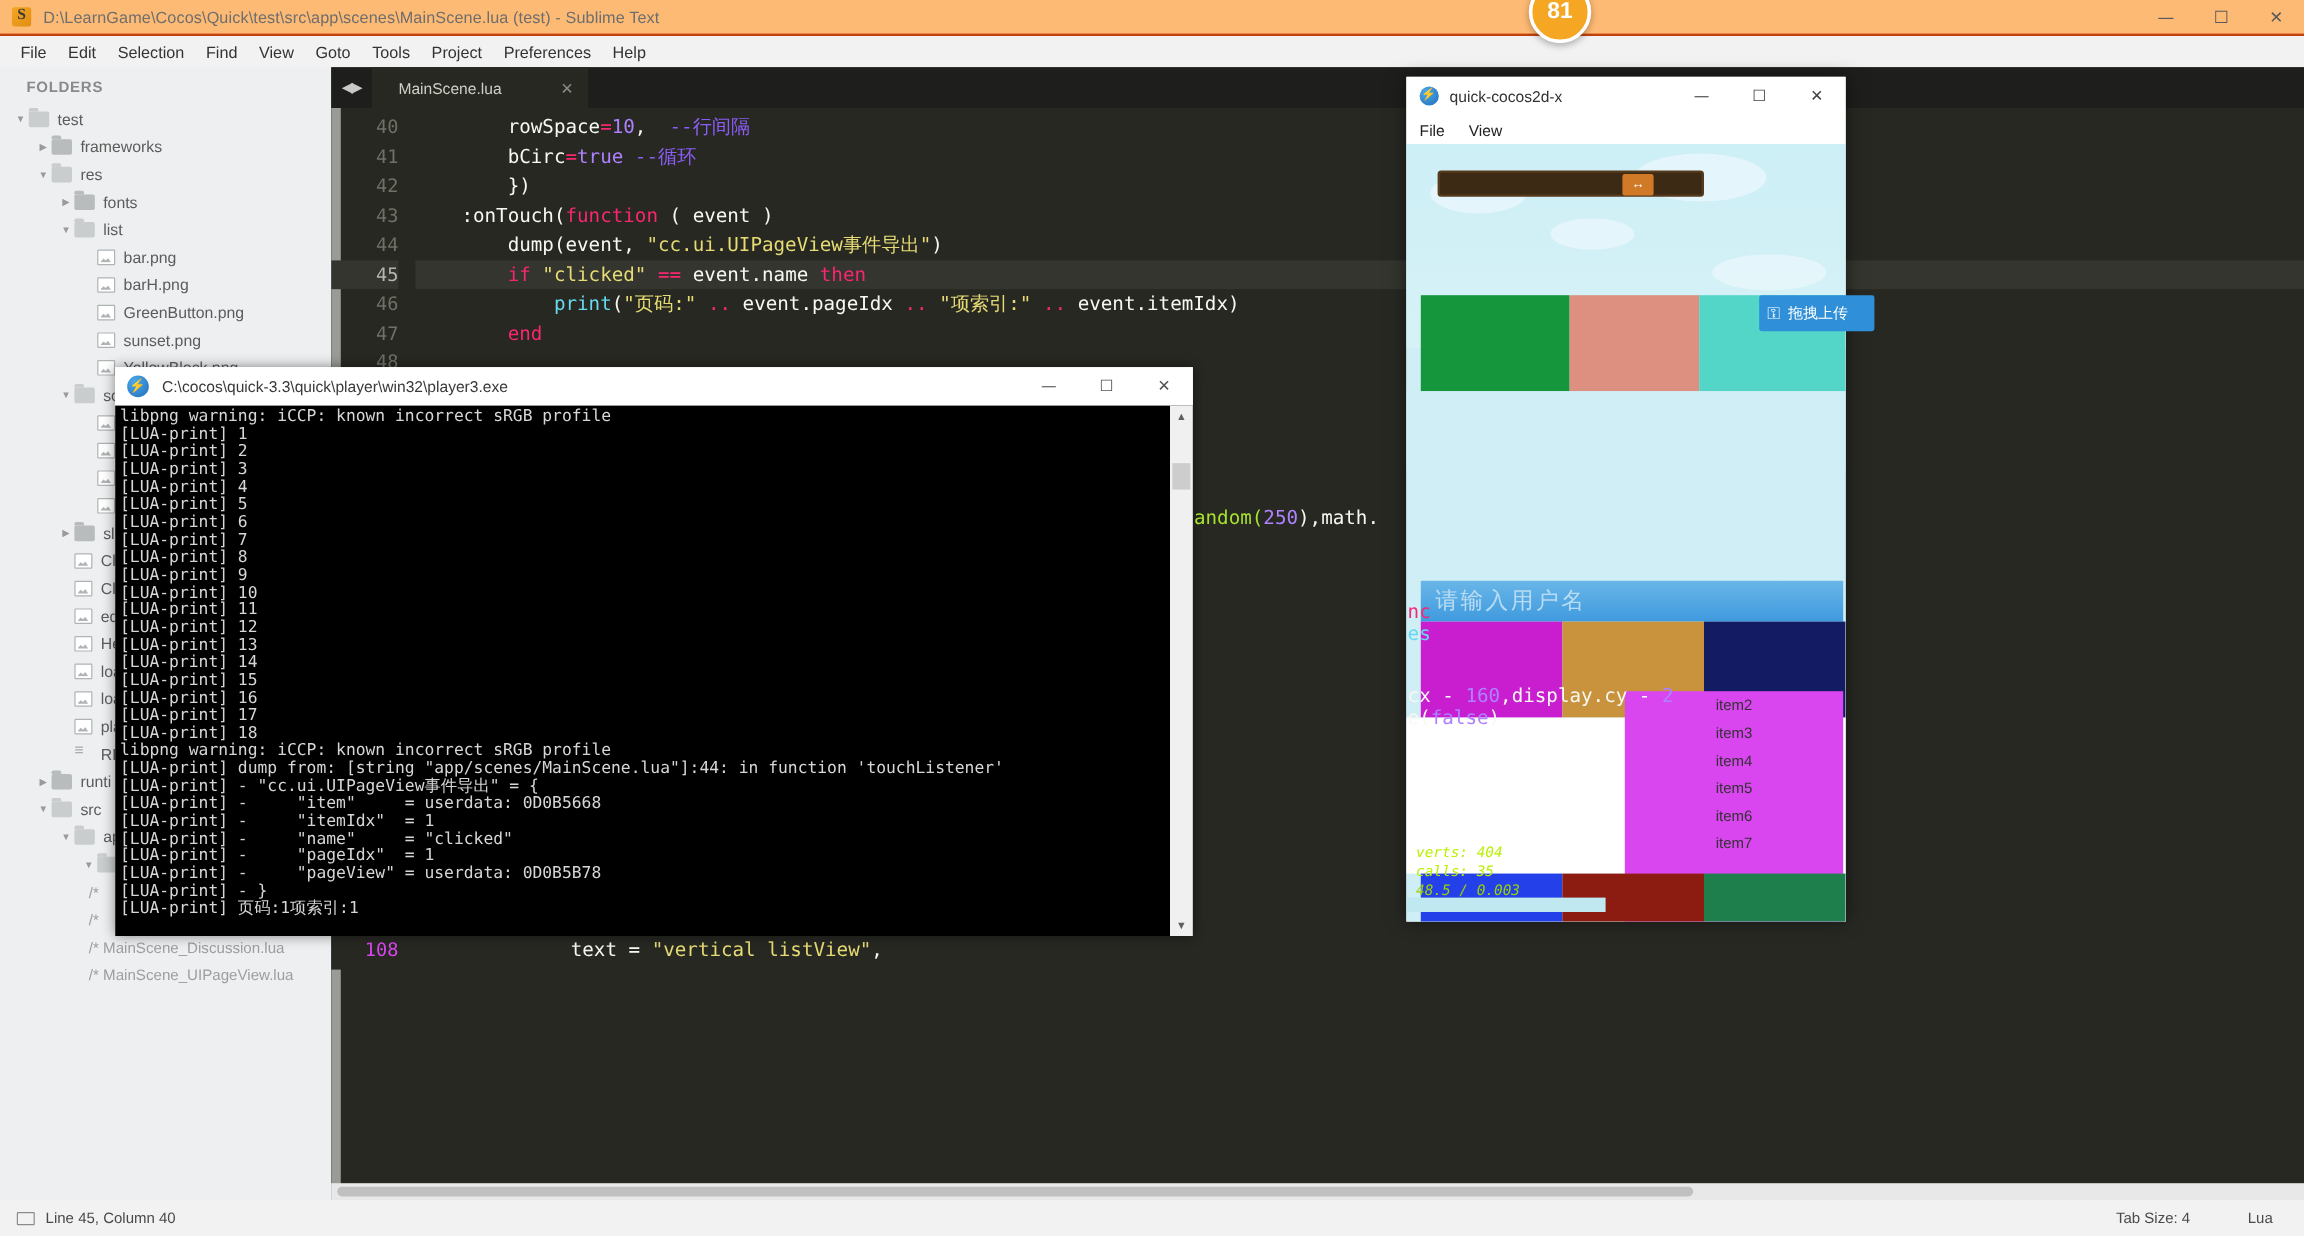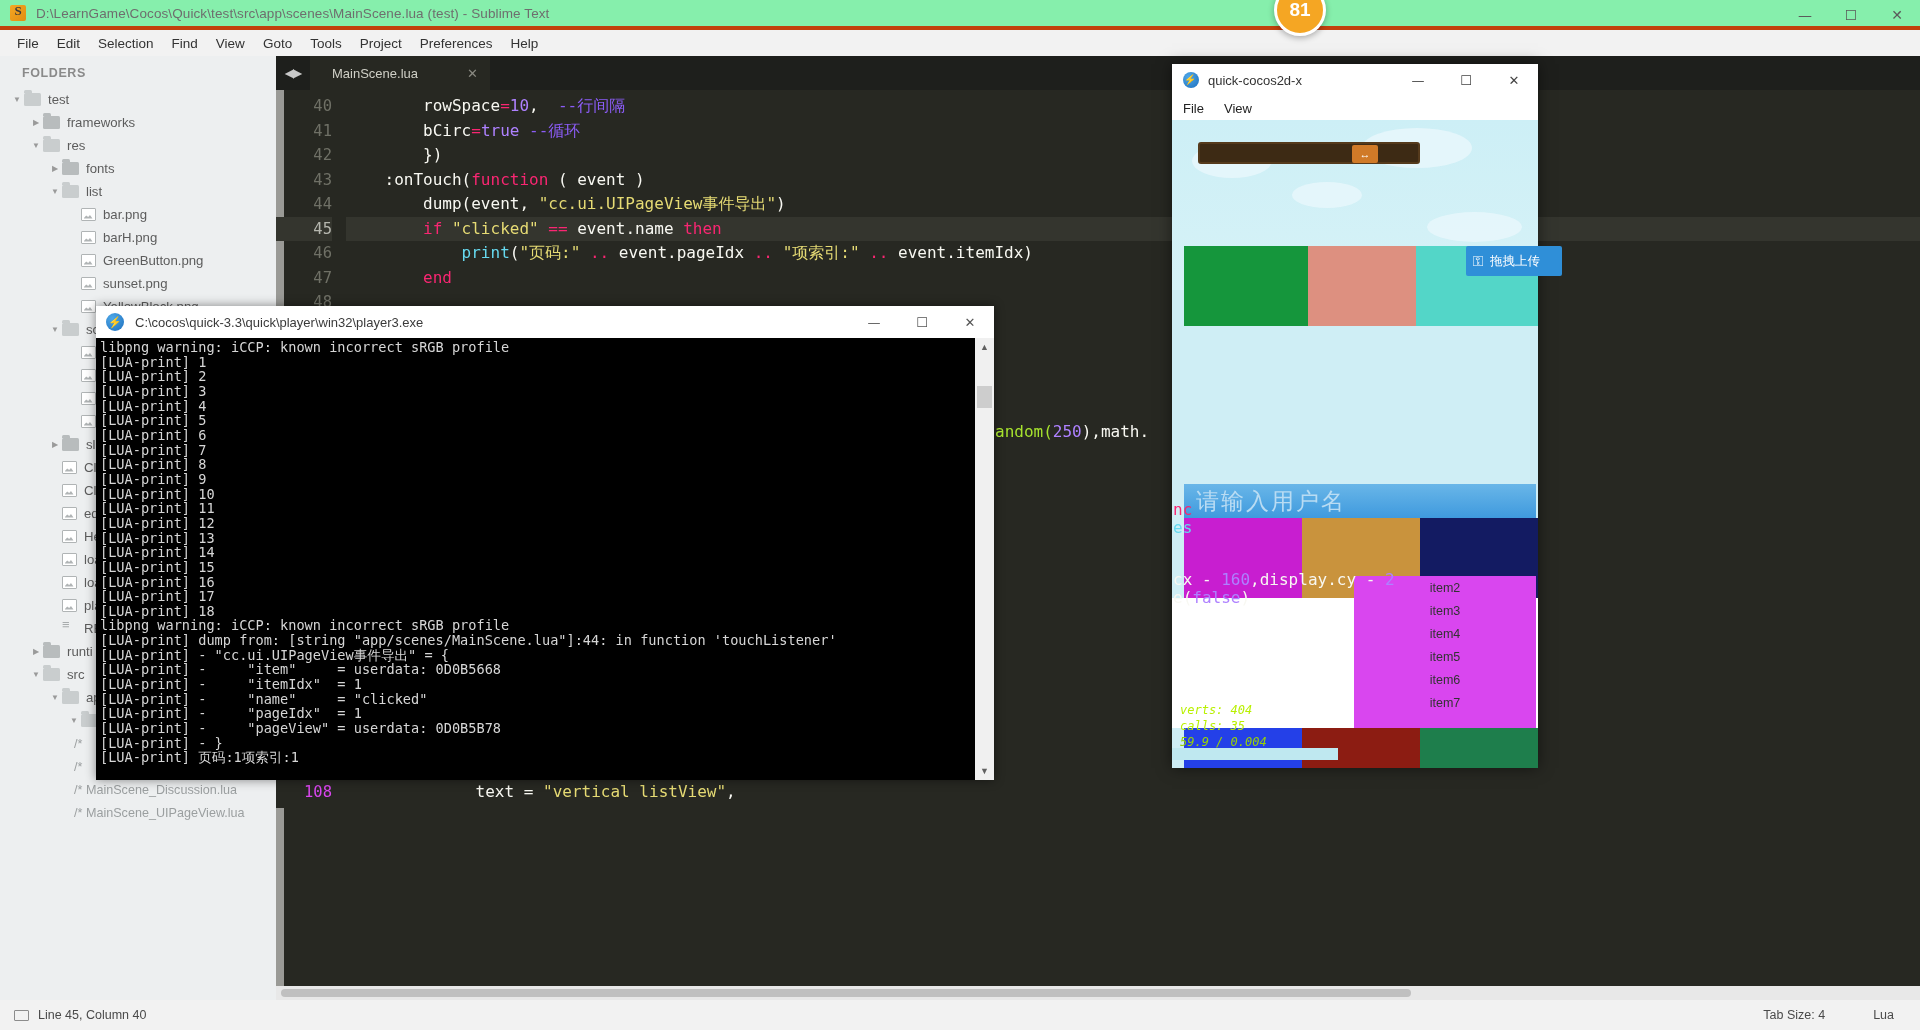--- a/index.html
+++ b/index.html
@@ -7,22 +7,22 @@
   body {
     font-family: "Liberation Sans", sans-serif;
     background:#2d2d2d;
     position:relative;
   }
 
   
   #sublime-window { position:absolute; left:0; top:0; width:1920px; height:1030px; background:#f2f2f2; }
 
   .titlebar {
-    height:30px; background:#86efac; display:flex; align-items:center;
-    position:relative; border-bottom:4px solid #c2410c;
+    height:30px; background:#fdba74; display:flex; align-items:center;
+    position:relative; border-bottom:2px solid #c2410c;
   }
   .tb-icon {
     width:16px; height:16px; margin-left:10px; margin-right:10px;
     background:linear-gradient(135deg,#f5a623 0%, #e08e12 100%);
     border-radius:2px; position:relative; flex:none;
   }
   .tb-icon::after{
     content:"S"; position:absolute; left:0; top:-2px; width:16px; text-align:center;
     font-size:13px; font-weight:bold; color:#3a3a3a; font-family:"Liberation Serif", serif;
   }
@@ -176,21 +176,21 @@
     width:24px; height:30px; display:flex; align-items:center; justify-content:center;
     color:#fff; font-size:14px;
   }
   .upload-badge .ub-txt { font-size:12.5px; color:#fff; }
 
   .input-field {
     position:absolute; left:12px; width:352px; height:34px;
     background:linear-gradient(#69b6e8,#3f9ade);
     display:flex; align-items:center; padding-left:12px;
   }
-  .input-field span { font-size:23px; color:#b9dcf3; letter-spacing:2px; }
+  .input-field span { font-size:19px; color:#b9dcf3; letter-spacing:2px; }
 
   .listview {
     position:absolute; left:182px; top:456px; width:182px; height:194px;
     background:#d946ef;
     text-align:center;
   }
   .lv-item { height:23px; display:flex; align-items:center; justify-content:center; font-size:12.5px; color:#333; }
 
   .stats {
     position:absolute; left:8px; bottom:18px; font-family:"DejaVu Sans Mono", monospace;
@@ -534,21 +534,21 @@
 
     <div class="pageview" style="top:608px;">
       <div class="pv-cell" style="width:118px; background:#2440e8;"></div>
       <div class="pv-cell" style="width:118px; background:#8c1c12; height:80px;"></div>
       <div class="pv-cell" style="width:118px; background:#1e7e4c;"></div>
     </div>
 
     <div class="stats">
       <div>verts:   404</div>
       <div>calls:    35</div>
-      <div style="color:#9ad400;">59.9 / 0.004</div>
+      <div style="color:#9ad400;">48.5 / 0.003</div>
     </div>
     <div class="frame-bar"></div>
   </div>
 </div>
 
 <div class="upload-badge">
   <div class="ub-ico">⚿</div>
   <div class="ub-txt">拖拽上传</div>
 </div>
 

